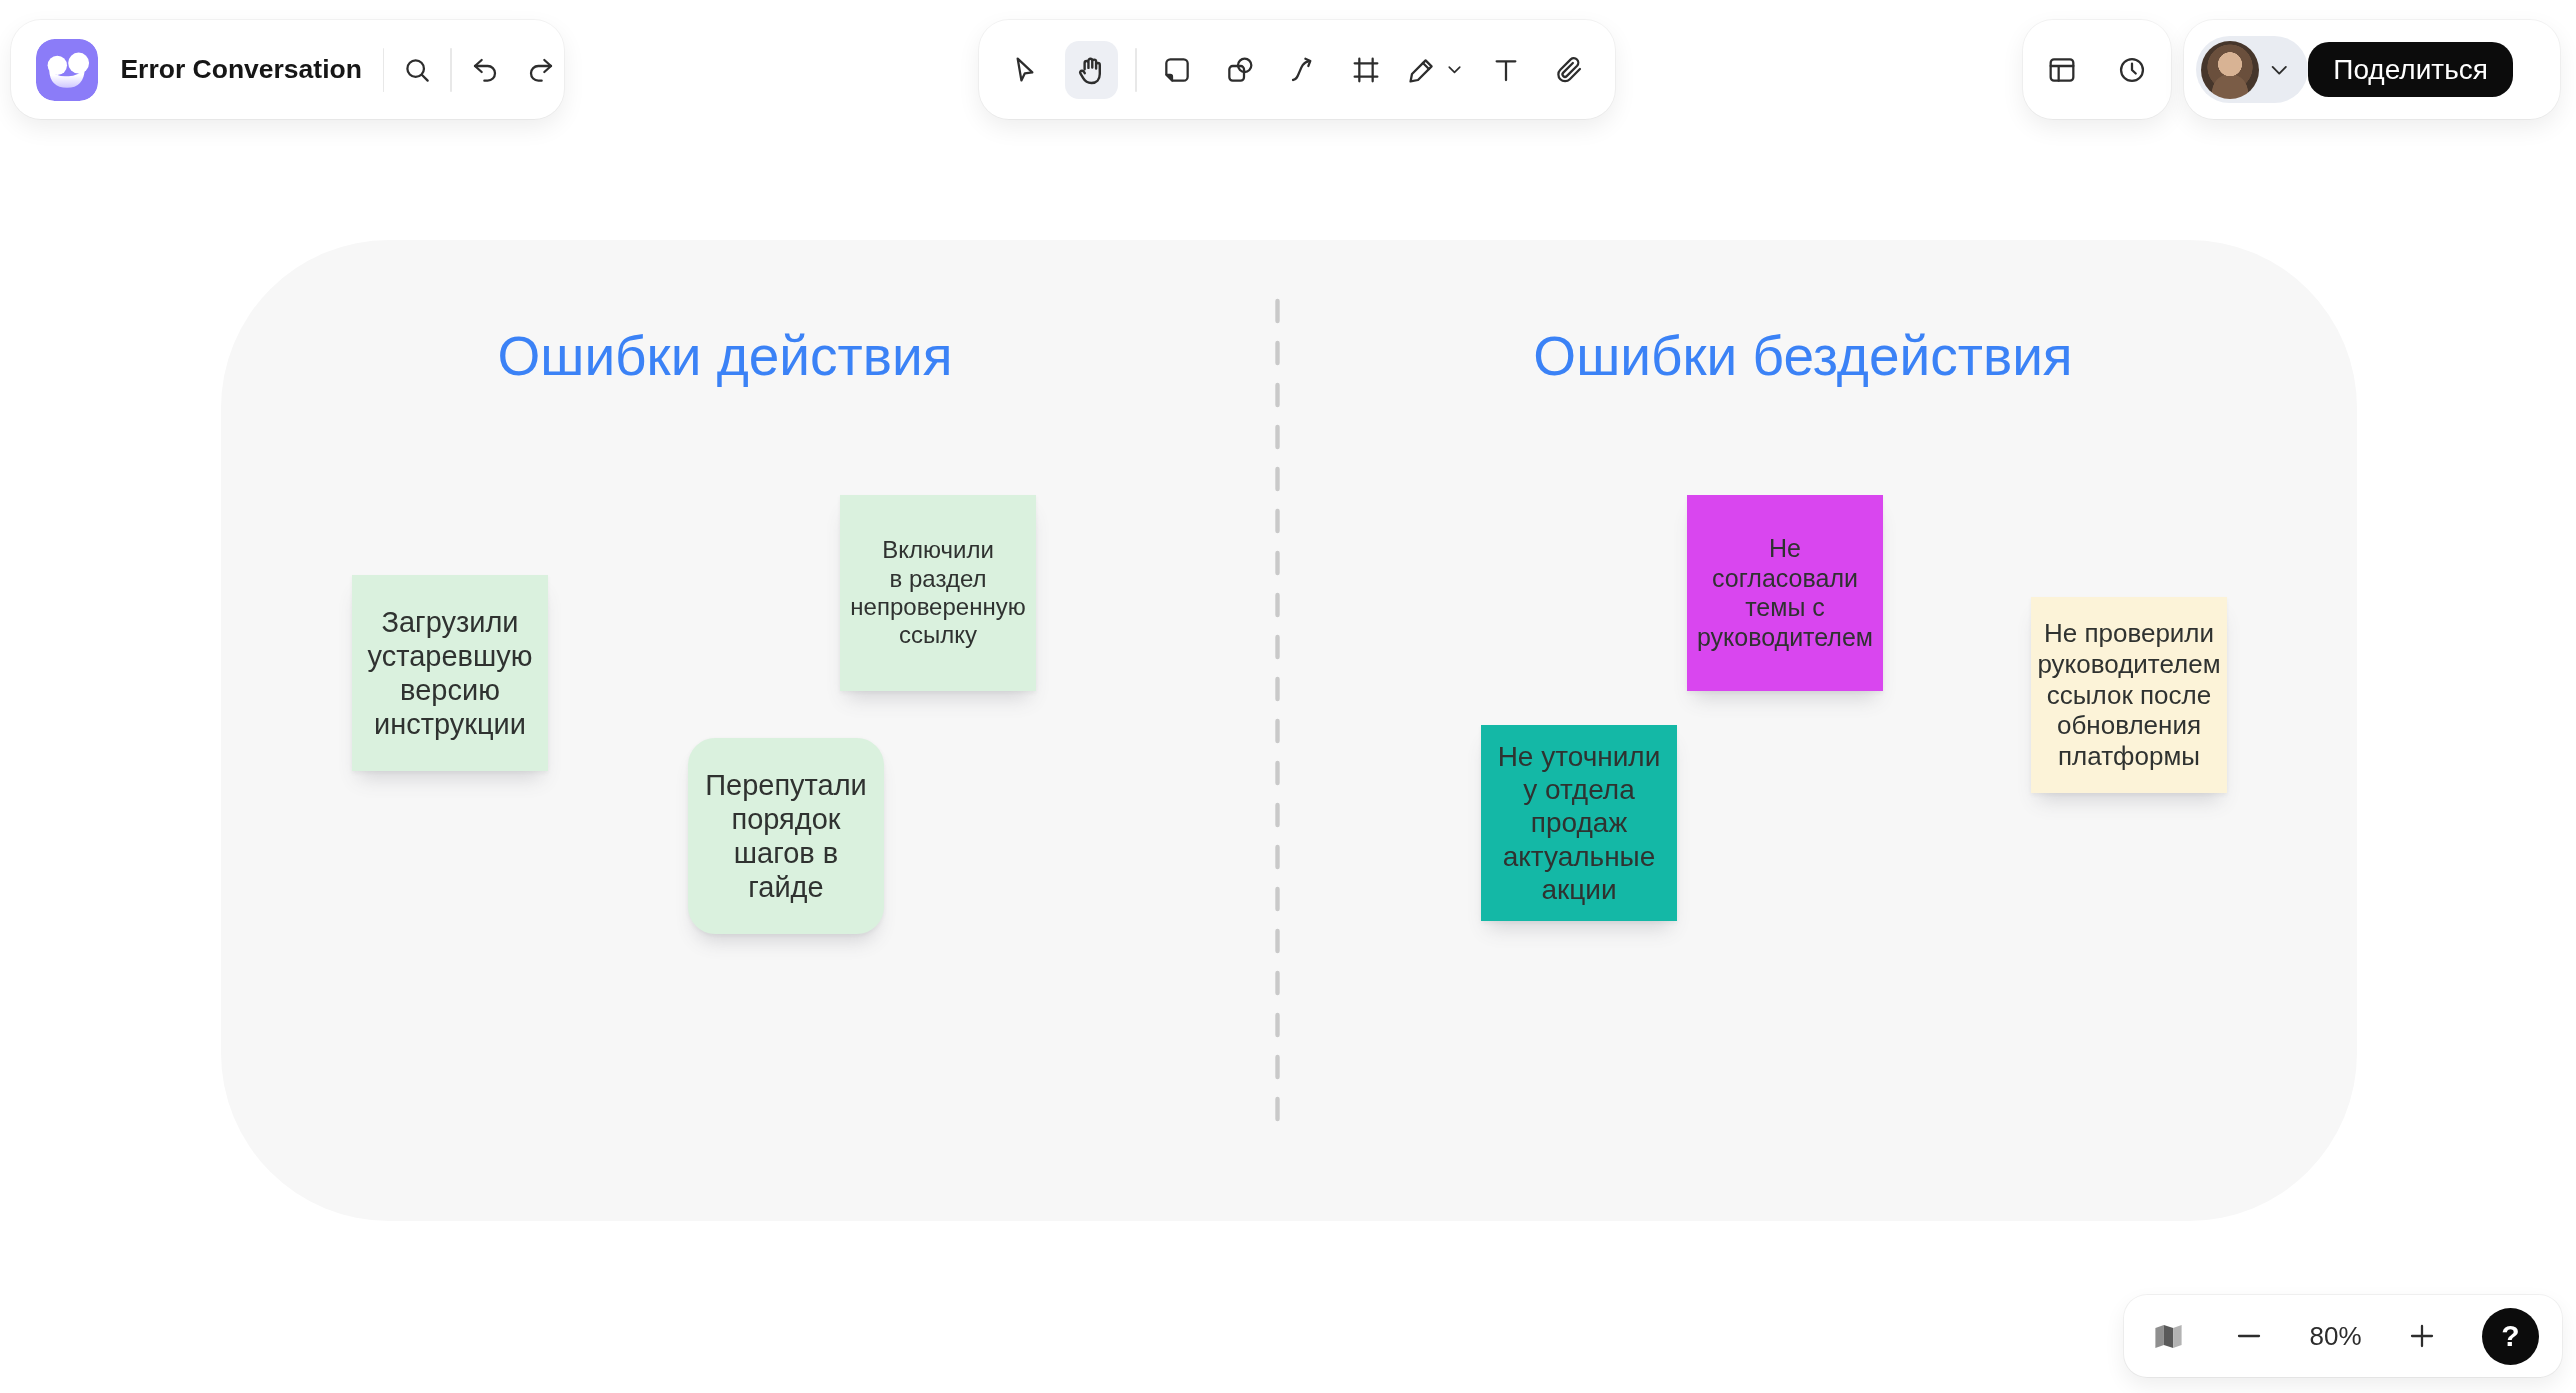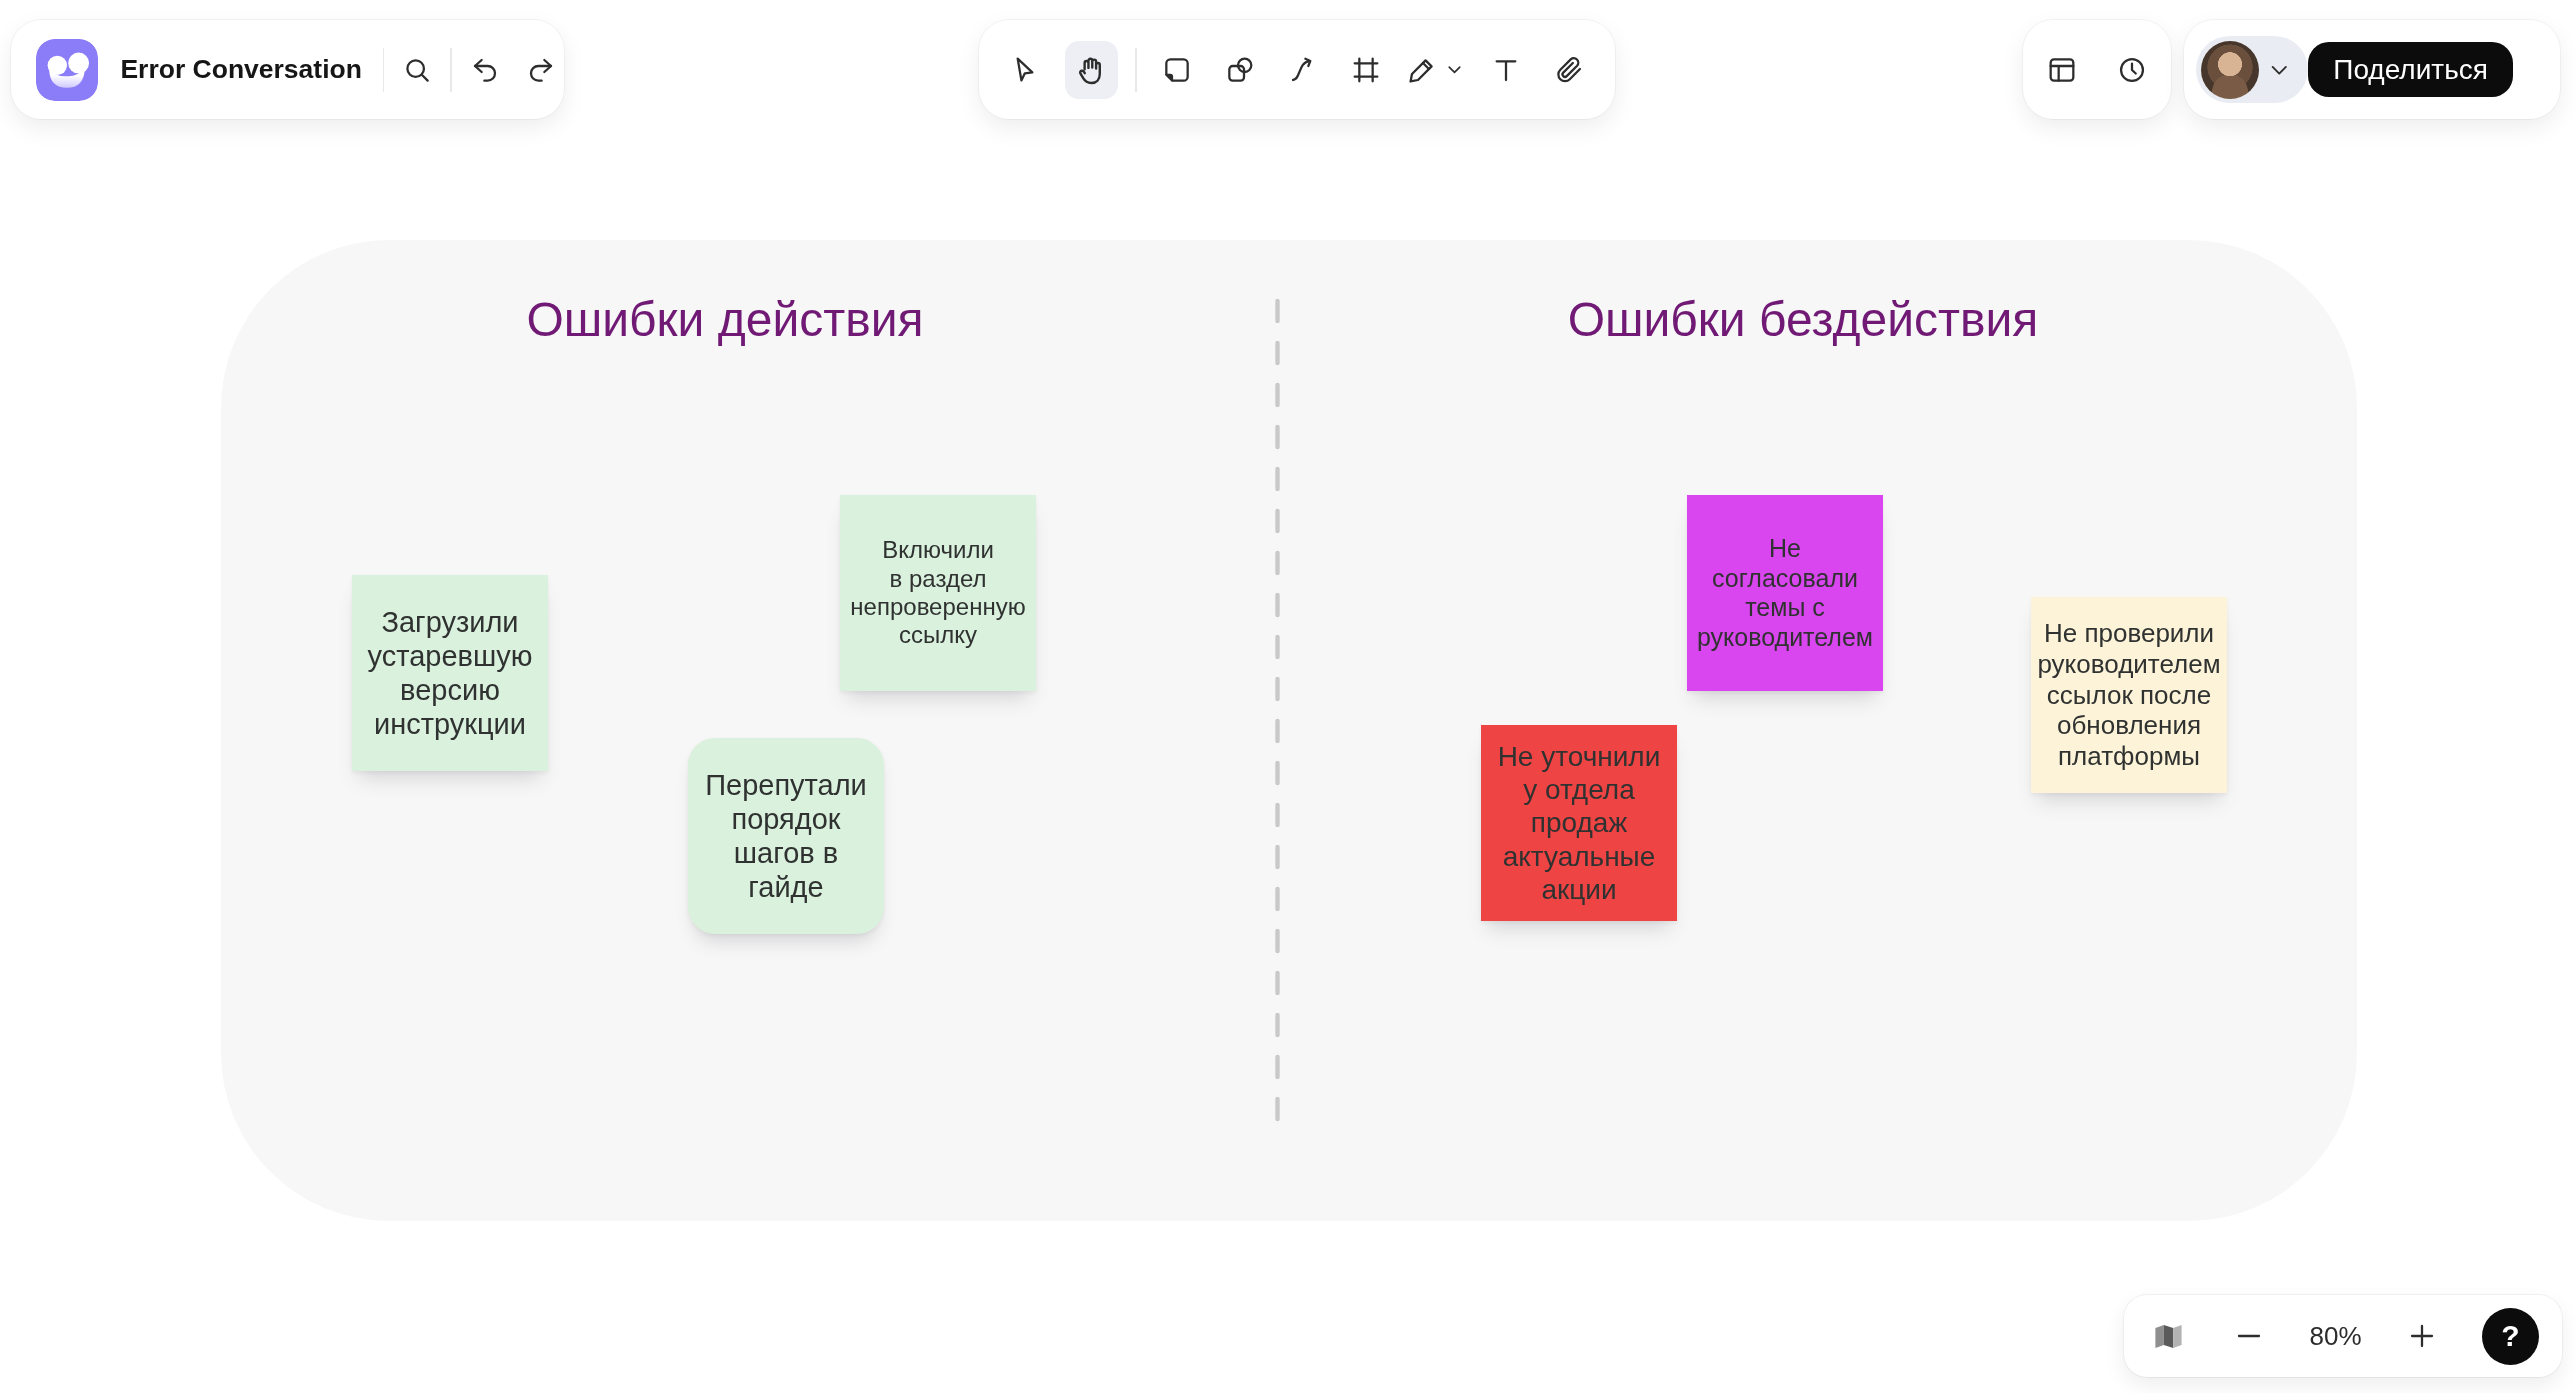--- a/index.html
+++ b/index.html
@@ -49,22 +49,22 @@
     background:#0c0c0c;color:#ffffff;border:none;border-radius:21px;
     height:55px;padding:0 25px;font-size:28px;font-family:inherit;cursor:pointer;
   }
 
   
   #canvas-bg{
     position:absolute;left:221px;top:240px;width:2136px;height:981px;
     background:#f7f7f7;border-radius:168px;
   }
   .col-title{
-    position:absolute;top:292px;transform:translateX(-50%);
-    font-size:48px;color:#701a75;white-space:nowrap;cursor:default;
+    position:absolute;top:324px;transform:translateX(-50%);
+    font-size:55px;color:#3b82f6;white-space:nowrap;cursor:default;
   }
   #divider-svg{position:absolute;left:1274px;top:293px;}
 
   .note{
     position:absolute;width:196px;height:196px;box-sizing:border-box;
     display:flex;align-items:center;justify-content:center;text-align:center;
     padding:10.6px;color:#2f3230;line-height:1.18;white-space:pre-line;cursor:pointer;
     box-shadow:0 14px 19.4px -7px rgba(80,80,95,0.20), 0 1.8px 4.4px rgba(0,0,0,0.05);
   }
 
@@ -104,21 +104,21 @@
 непроверенную
 ссылку</div>
     <div class="note" style="left: 688px; top: 738px; font-size: 29px; background: rgb(218, 241, 222); border-radius: 27px;">Перепутали
 порядок
 шагов в
 гайде</div>
     <div class="note" style="left: 1687px; top: 495px; font-size: 25px; background: #d946ef;">Не
 согласовали
 темы с
 руководителем</div>
-    <div class="note" style="left: 1481px; top: 725px; font-size: 28px; background: #ef4444;">Не уточнили
+    <div class="note" style="left: 1481px; top: 725px; font-size: 28px; background: #14b8a6;">Не уточнили
 у отдела
 продаж
 актуальные
 акции</div>
     <div class="note" style="left: 2031px; top: 597px; font-size: 26px; background: rgb(252, 243, 216);">Не проверили
 руководителем
 ссылок после
 обновления
 платформы</div>
   </div>

